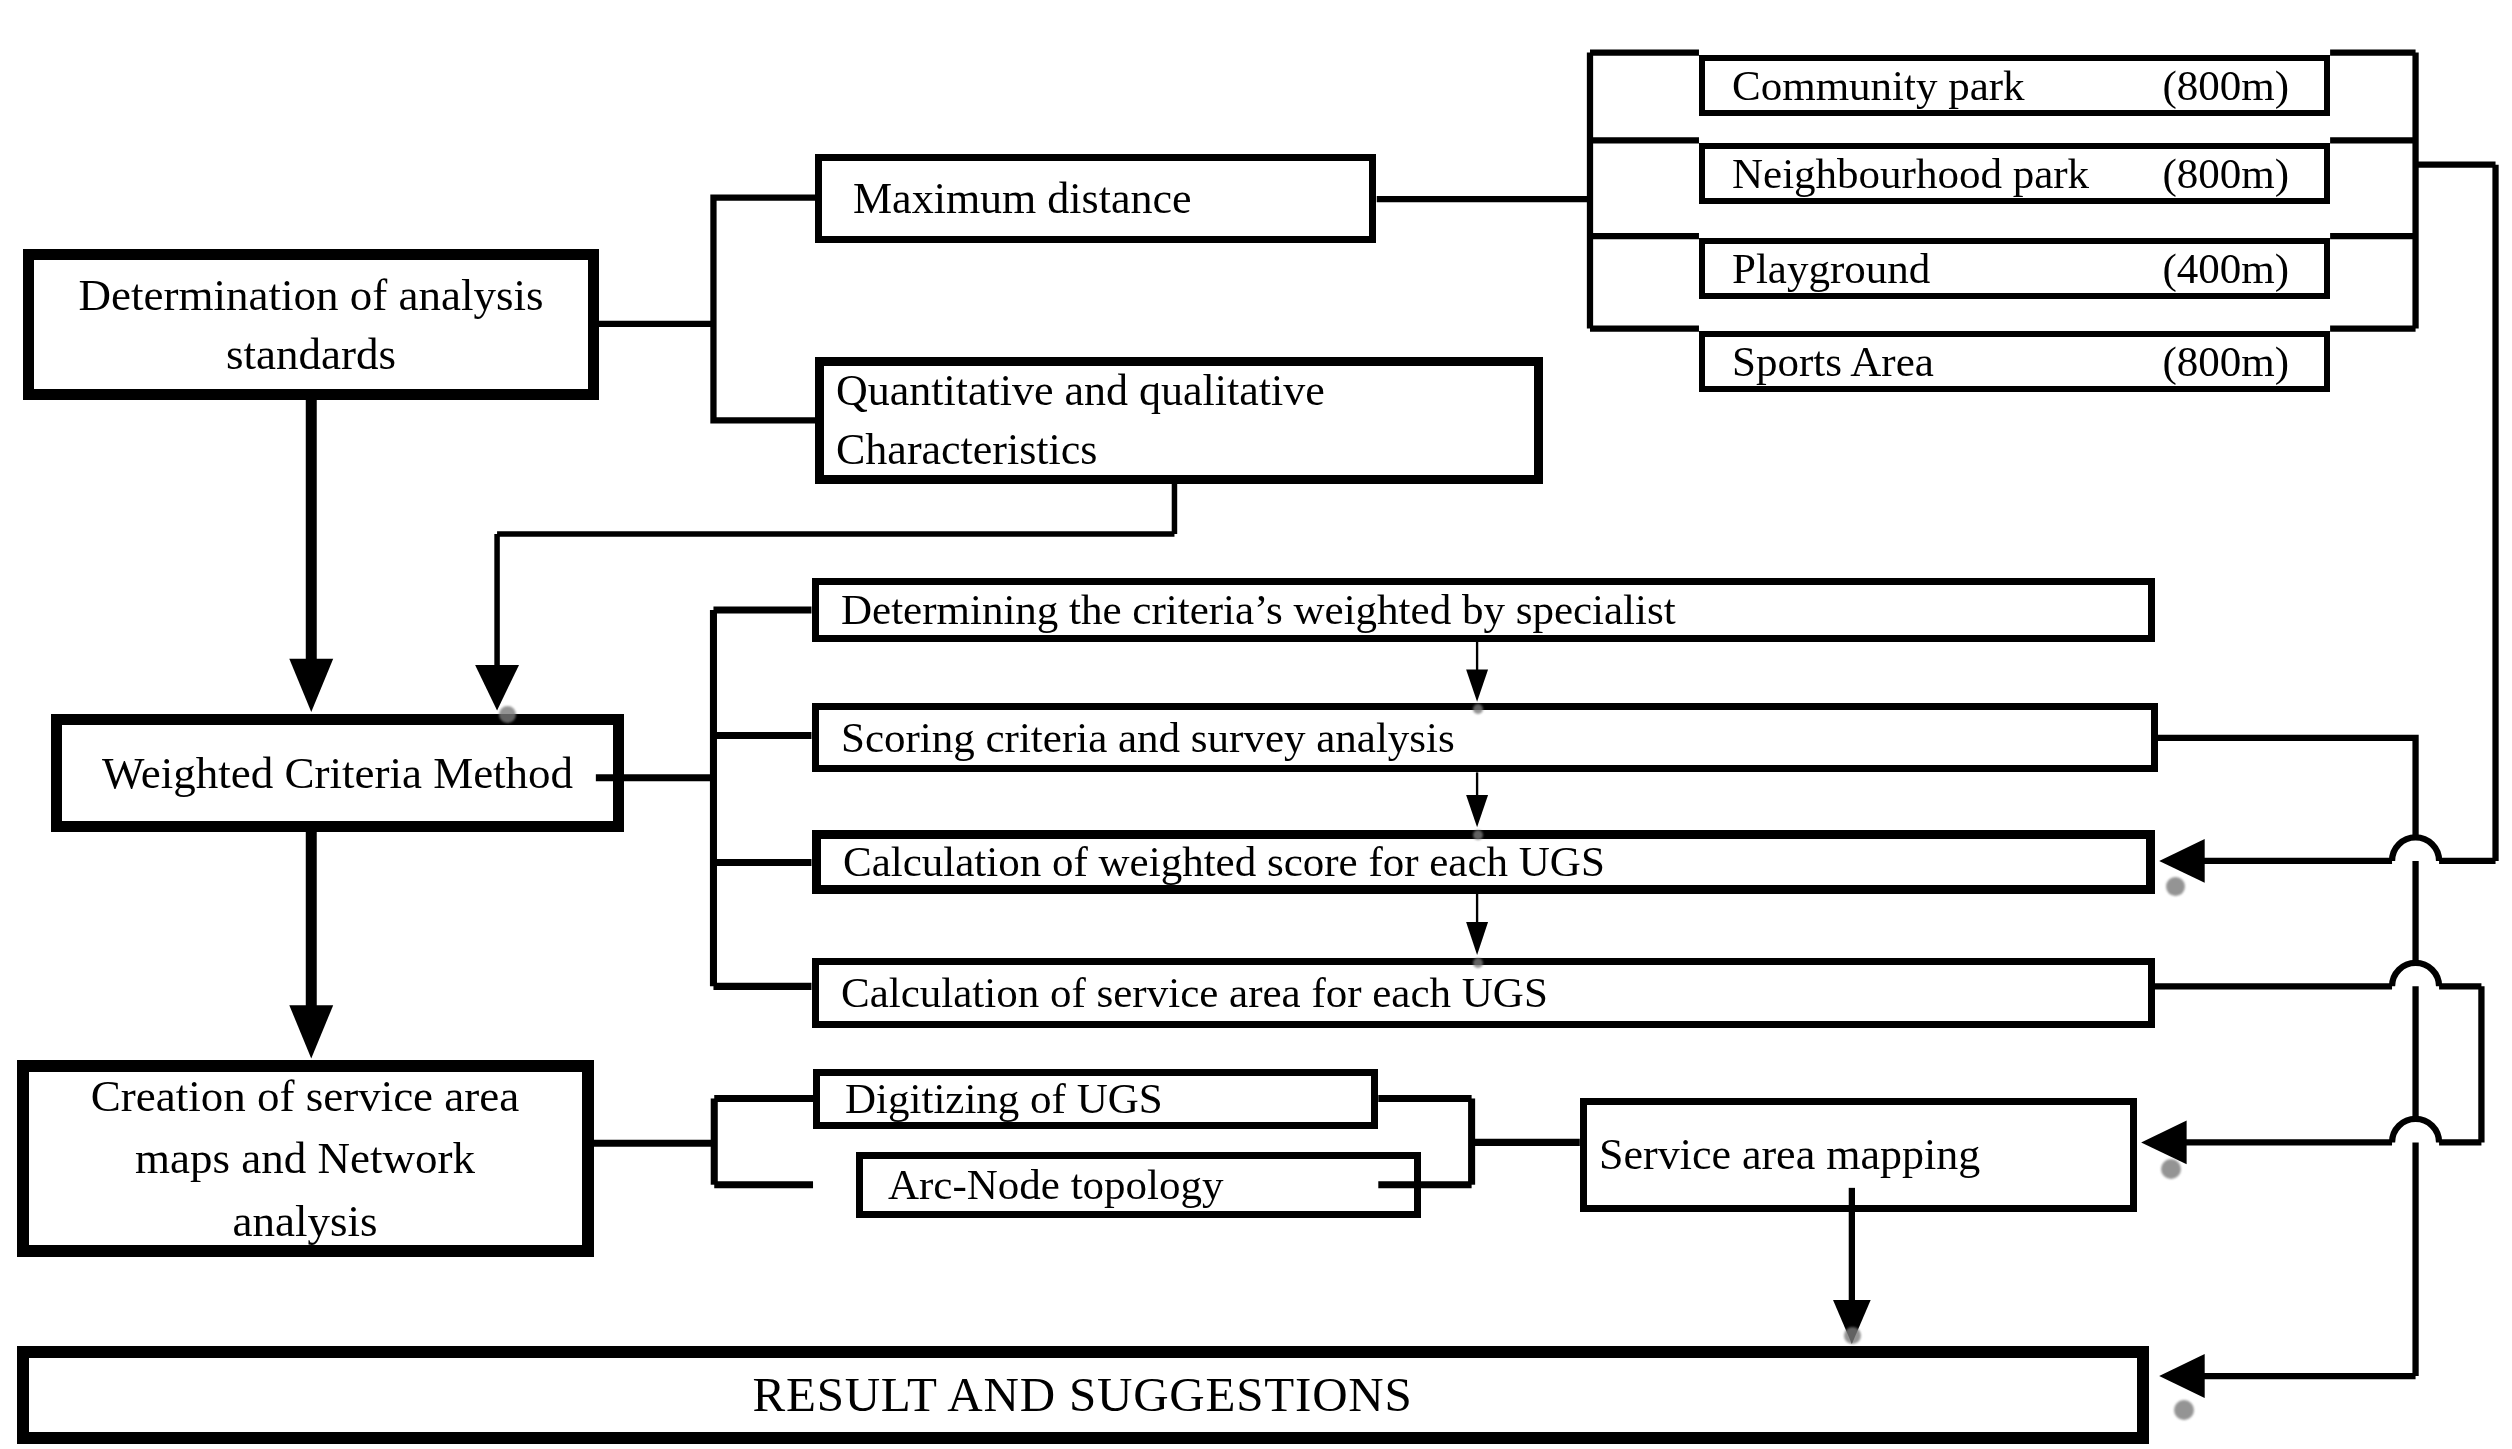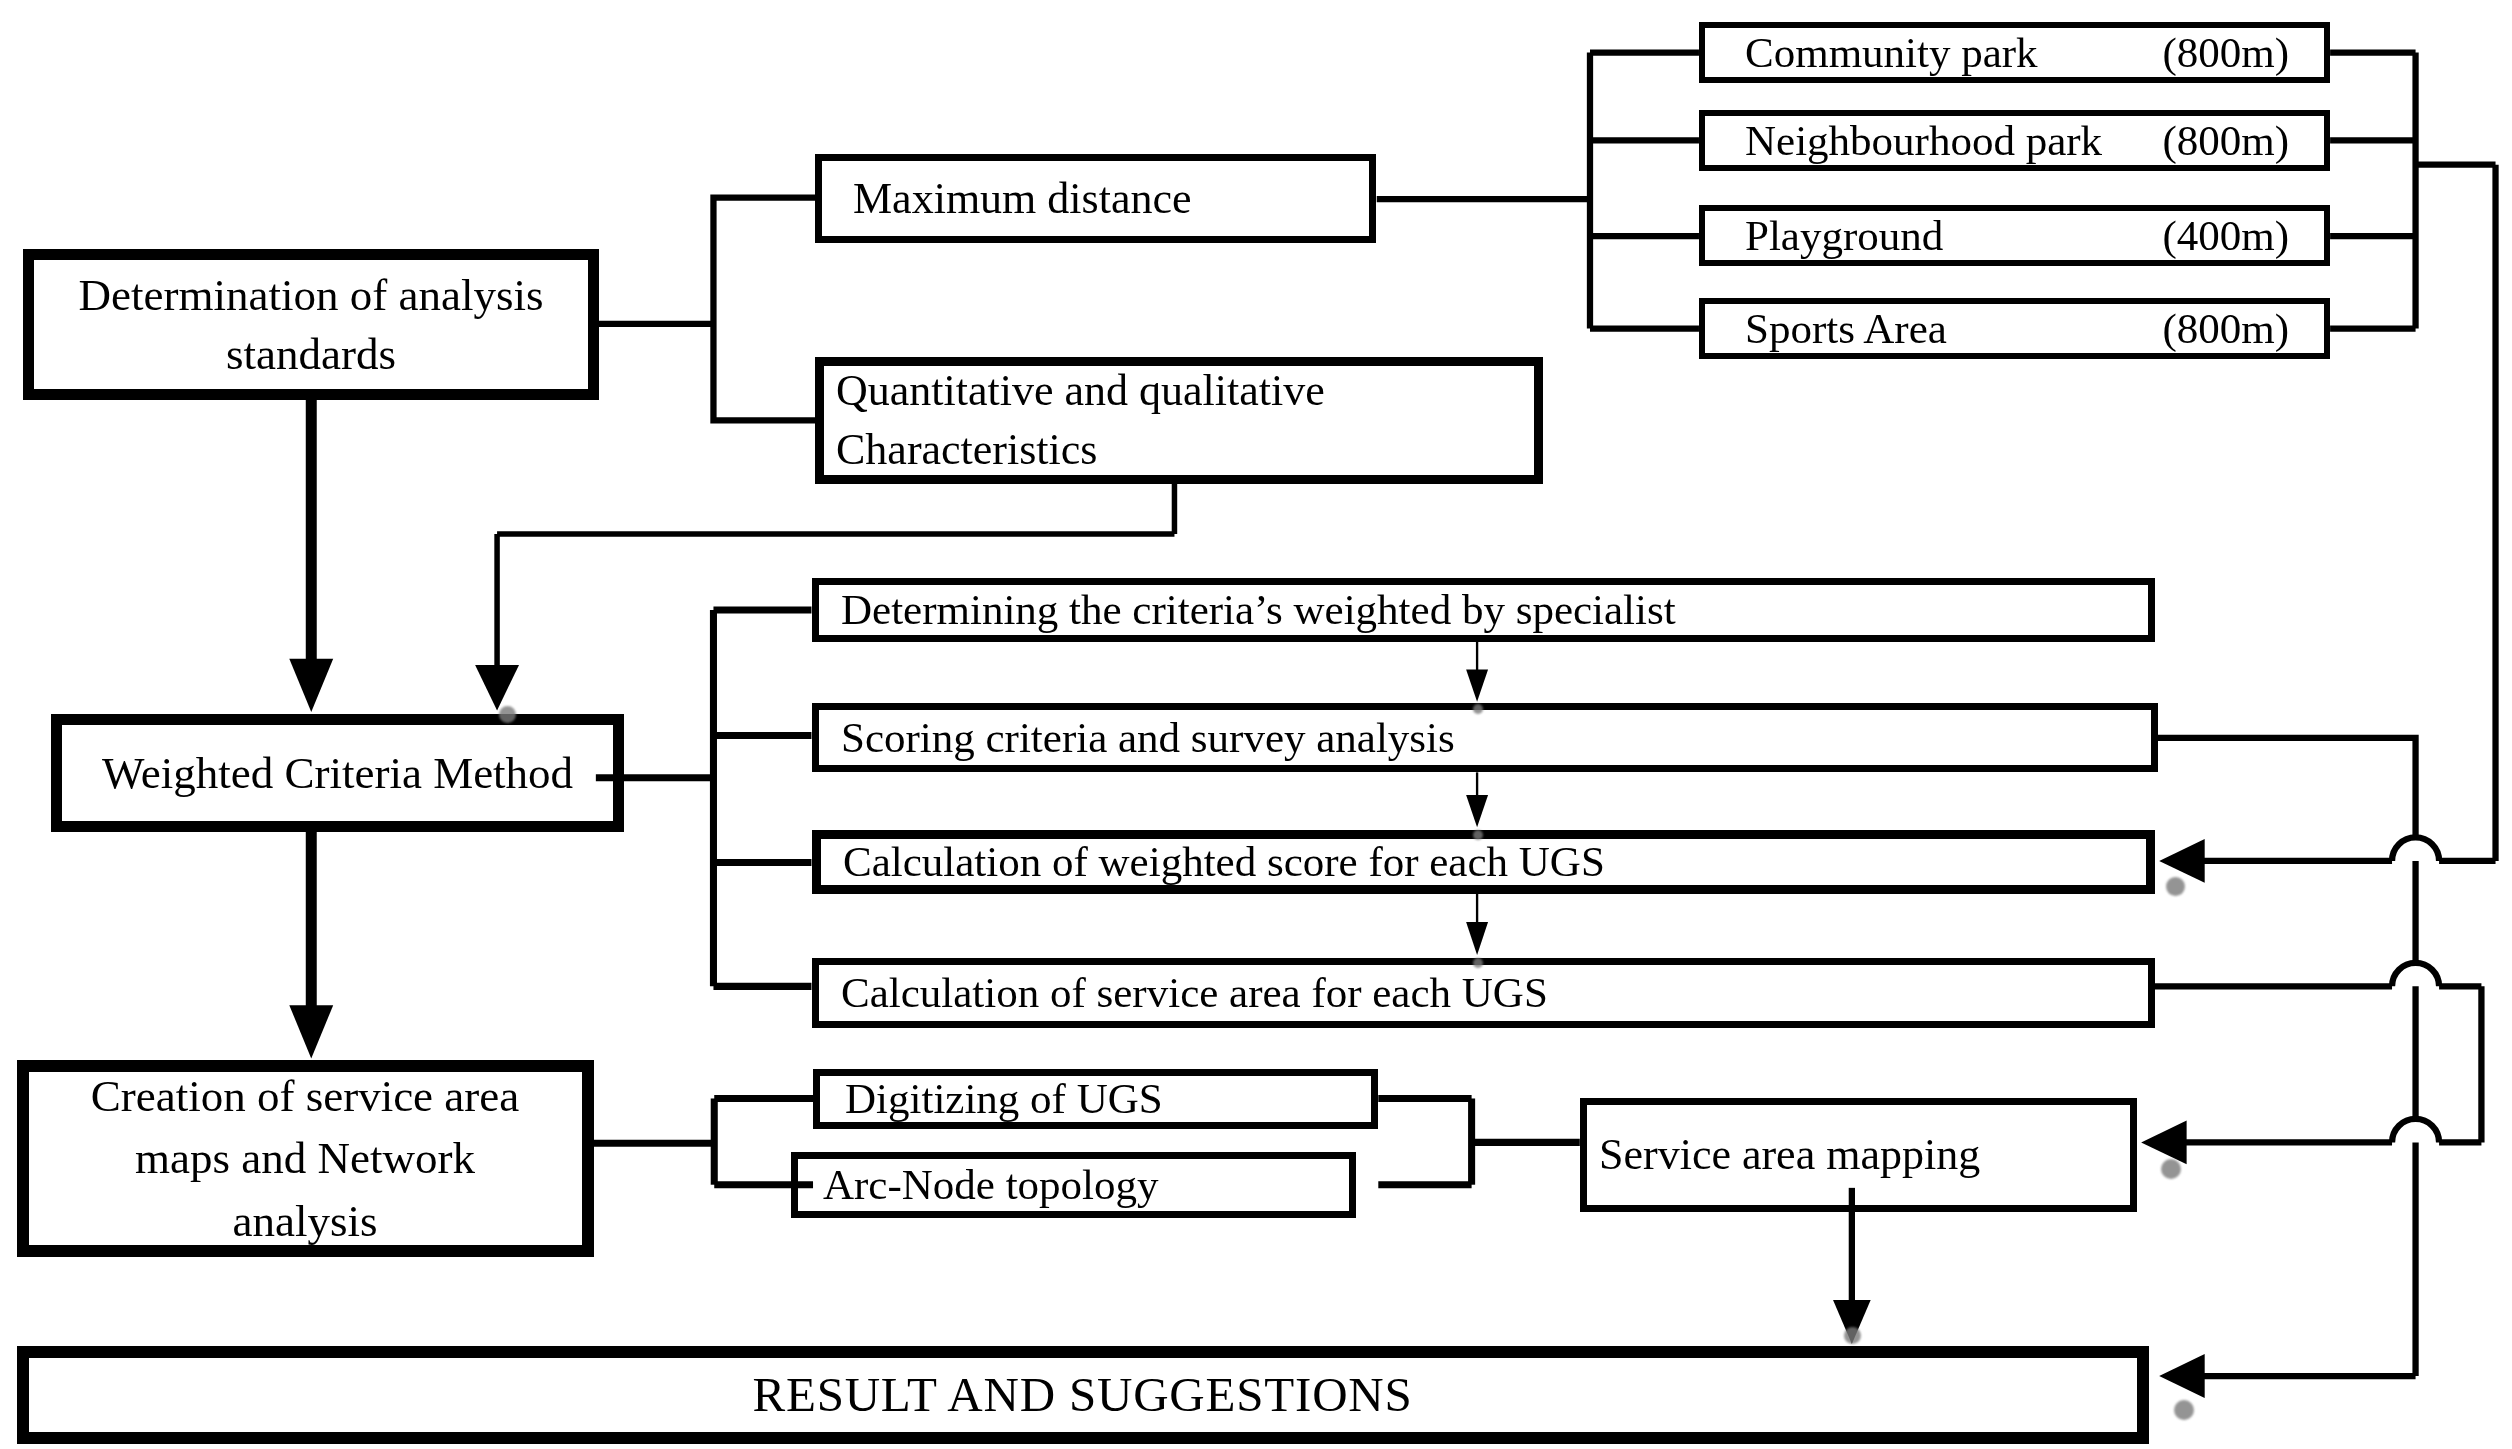--- a/index.html
+++ b/index.html
@@ -27,21 +27,22 @@
   .box.center{align-items:center;text-align:center;}
   .box.bold14{border-width:11px;}
   .box.bold16{border-width:12.5px;}
   .box.b12{border-width:9.4px;}
   .box.b8{border-width:6.3px;}
   .box.b9{border-width:7px;}
   .park{
     flex-direction:row;
     justify-content:space-between;
     align-items:center;
-    padding:0 35px 0 40px;
+    padding:0 35px 0 27px;
+    margin-top:33px;
   }
   .padL28{padding-left:22px;}
   .padL32{padding-left:25px;}
   .padL36{padding-left:12px;}
   .padL40{padding-left:31px;justify-content:center;}
   .result-text{font-size:49px;letter-spacing:0.8px;}
   svg.wires{position:absolute;left:0;top:0;z-index:3;}
   .box{z-index:2;}
   .dot{
     position:absolute;
@@ -95,21 +96,21 @@
   <div class="box bold16 center" style="left:16.5px;top:1060px;width:577px;height:197px;font-size:45px;line-height:1.38;">
     <span class="line0">Creation of service area</span>
     <span class="line1">maps and Network</span>
     <span class="line2">analysis</span>
   </div>
 
   <div class="box padL32" style="left:813px;top:1069px;width:565px;height:60px;font-size:43px;">
     <span>Digitizing of UGS</span>
   </div>
 
-  <div class="box padL32" style="left:791px;top:1152px;width:565px;height:66px;font-size:43px;">
+  <div class="box padL32" style="left:856px;top:1152px;width:565px;height:66px;font-size:43px;">
     <span>Arc-Node topology</span>
   </div>
 
   <div class="box b9 padL36" style="left:1580px;top:1098px;width:557px;height:114px;">
     <span>Service area mapping</span>
   </div>
 
   <div class="box bold16 center" style="left:16.5px;top:1346px;width:2132px;height:98px;">
     <span class="result-text">RESULT AND SUGGESTIONS</span>
   </div>

